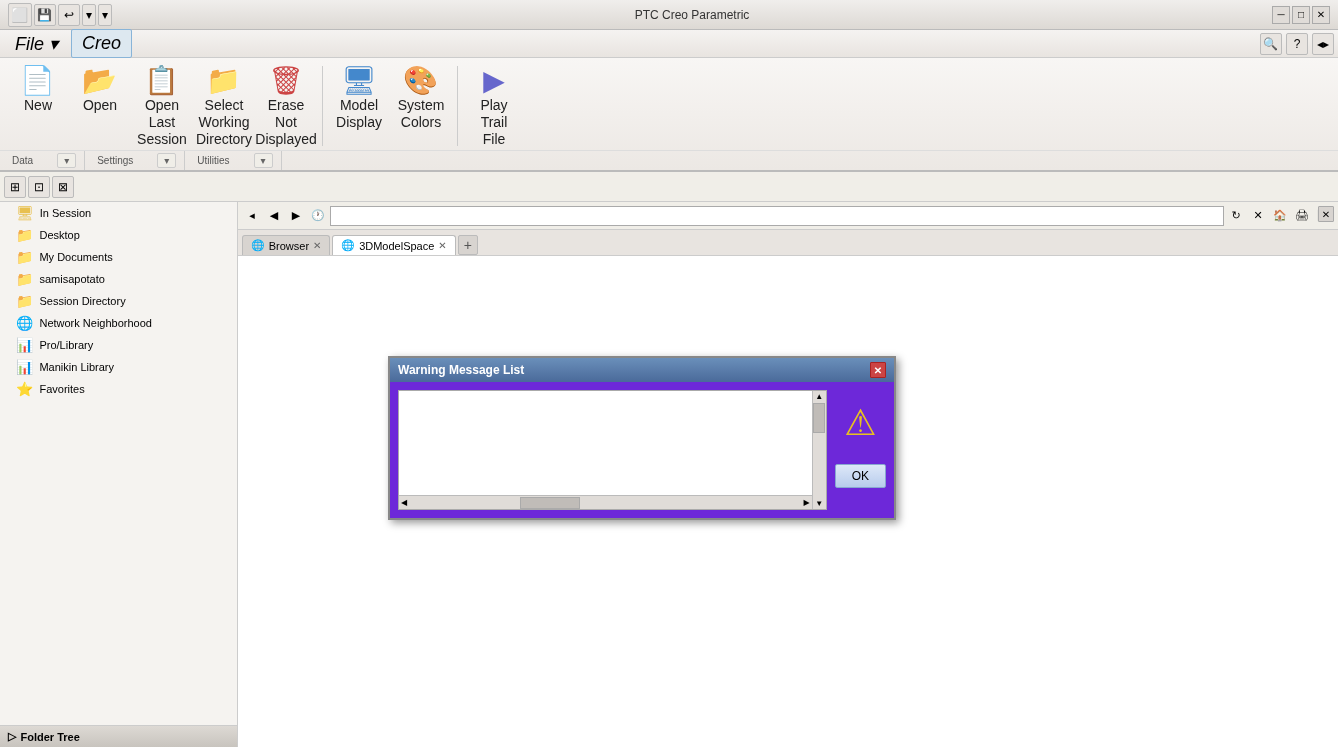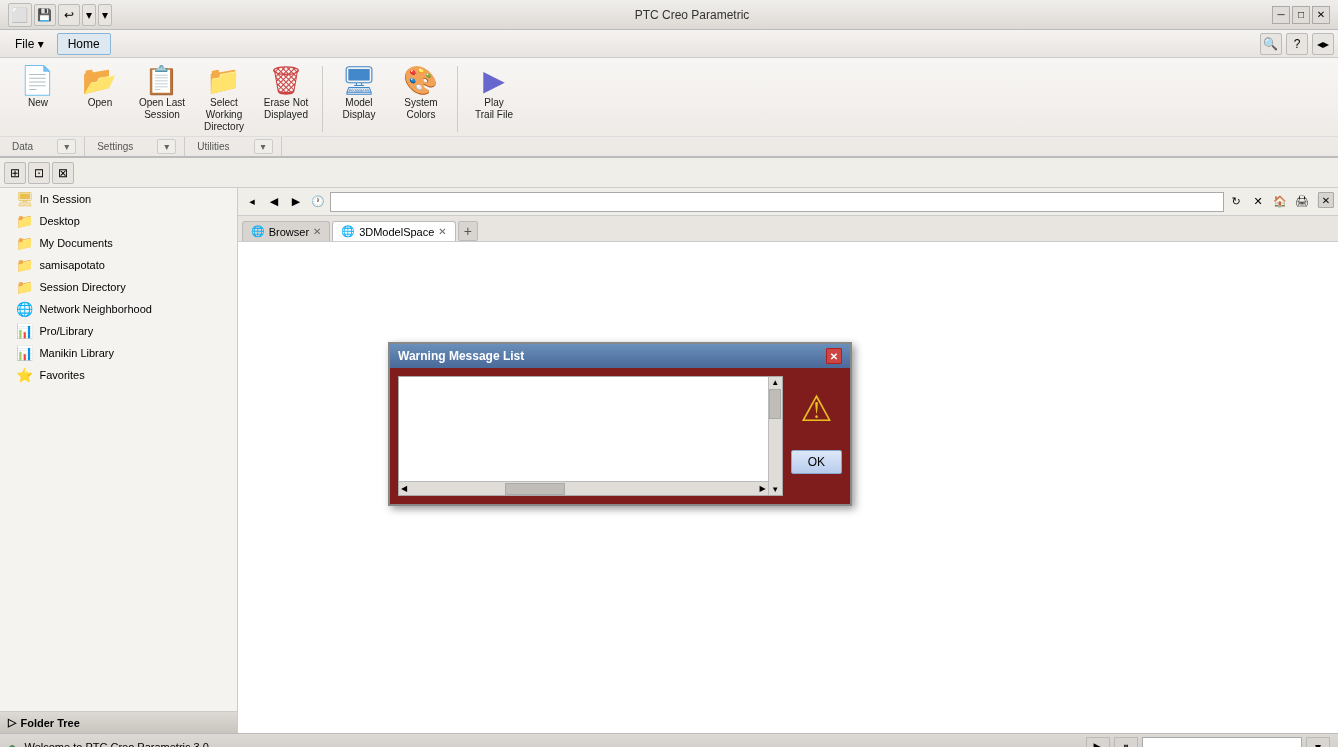--- a/index.html
+++ b/index.html
@@ -27,24 +27,25 @@
       background: linear-gradient(to bottom, #f5f3f1, #e8e4e0);
       height: 28px;
       display: flex;
       align-items: center;
       padding: 0 4px;
       border-bottom: 1px solid #ccc;
       gap: 2px;
     }
     .menu-item {
       padding: 3px 10px;
-      font-size: 12px;
+      font-size: 18px;
       cursor: pointer;
       border: 1px solid transparent;
       border-radius: 2px;
+      font-style: italic;
     }
     .menu-item.active-tab {
       background: #dde8f0;
       border-color: #88b4d8;
     }
 
     
     #ribbon {
       background: linear-gradient(to bottom, #f8f6f4, #ece8e4);
       border-bottom: 2px solid #bbb;
@@ -64,21 +65,21 @@
       padding: 4px 4px 2px;
       cursor: pointer;
       border: 1px solid transparent;
       border-radius: 2px;
       gap: 2px;
       font-size: 10px;
       text-align: center;
       min-height: 65px;
     }
     .ribbon-btn .icon { font-size: 28px; line-height: 1; }
-    .ribbon-btn .label { font-size: 10px; line-height: 1.2; color: #222; }
+    .ribbon-btn .label { font-size: 14px; line-height: 1.2; color: #222; }
 
     .ribbon-separator {
       width: 1px;
       background: #ccc;
       margin: 4px 4px;
       align-self: stretch;
     }
 
     #ribbon-groups {
       display: flex;
@@ -259,22 +260,22 @@
     
     #dialog-overlay {
       position: absolute;
       top: 0; left: 0; right: 0; bottom: 0;
       z-index: 100;
     }
     #warning-dialog {
       position: absolute;
       top: 100px;
       left: 150px;
-      width: 464px;
-      background: #7f1d1d;
+      width: 508px;
+      background: #6d28d9;
       border: 2px solid #888;
       box-shadow: 3px 3px 8px rgba(0,0,0,0.4);
     }
     #dialog-title-bar {
       background: linear-gradient(to bottom, #6a8fba, #4a6a9a);
       color: white;
       padding: 4px 8px;
       display: flex;
       align-items: center;
       justify-content: space-between;
@@ -404,21 +405,21 @@
   <div class="title">PTC Creo Parametric</div>
   <div class="win-controls">
     <span>─</span>
     <span>□</span>
     <span>✕</span>
   </div>
 </div>
 
 <div id="menu-bar">
   <div class="menu-item">File ▾</div>
-  <div class="menu-item active-tab" style="background:#dde8f0;border-color:#88b4d8;">Home</div>
+  <div class="menu-item active-tab" style="background:#dde8f0;border-color:#88b4d8;">Creo</div>
   <div style="margin-left:auto;display:flex;gap:4px;align-items:center;">
     <span class="tb2-btn">🔍</span>
     <span class="tb2-btn">?</span>
     <span class="tb2-btn">◂▸</span>
   </div>
 </div>
 
 <div id="ribbon">
   <div id="ribbon-content">
 

